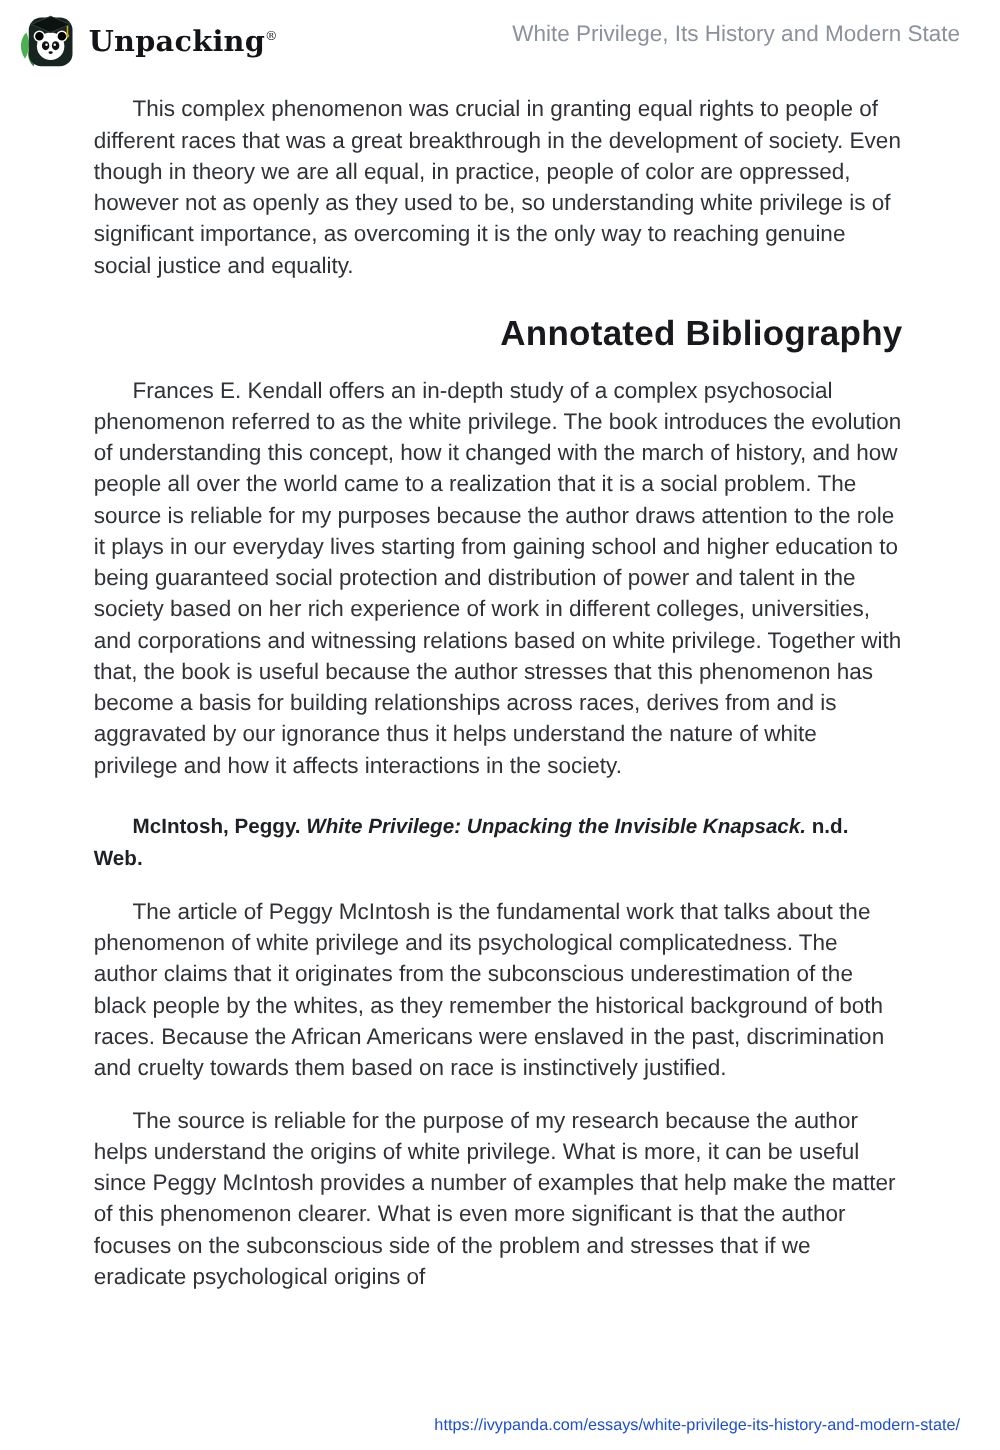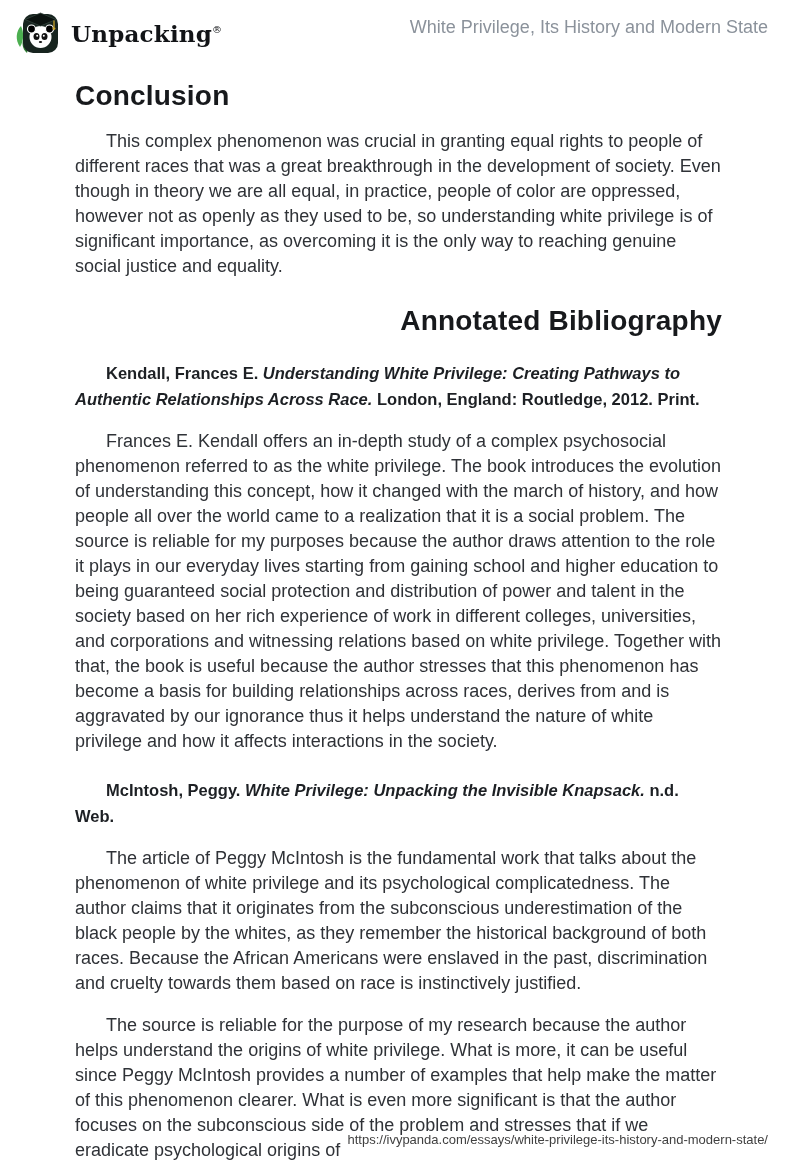--- a/index.html
+++ b/index.html
@@ -44,21 +44,21 @@
   p.citation {
     margin-top:24px;
     font-size:16.5px; line-height:25.5px;
     font-weight:700; text-indent:31px; color:#1d2024;
   }
   p.citation em { font-style:italic; font-weight:700; }
 
   
   .footer-url {
     position:absolute; right:32px; bottom:13px;
-    font-size:13px; color:#404040; text-decoration:none; cursor:pointer;
+    font-size:13px; color:#1d4ed8; text-decoration:none; cursor:pointer;
   }
 </style>
 </head>
 <body>
 
 <div class="page">
 
   <header class="header">
     <div class="logo">
       <span class="logo-badge">
@@ -79,27 +79,25 @@
           <circle cx="41" cy="19.6" r="1.4" fill="#c9a227"></circle>
         </svg>
       </span>
       <span class="logo-text"><span>Unpacking</span><sup>®</sup></span>
     </div>
     <div class="header-title">White Privilege, Its History and Modern State</div>
   </header>
 
   <main class="content">
 
-    <h1 class="h-conclusion">Conclusion</h1>
 
     <p class="body-para">This complex phenomenon was crucial in granting equal rights to people of different races that was a great breakthrough in the development of society. Even though in theory we are all equal, in practice, people of color are oppressed, however not as openly as they used to be, so understanding white privilege is of significant importance, as overcoming it is the only way to reaching genuine social justice and equality.</p>
 
     <h1 class="h-bibliography">Annotated Bibliography</h1>
 
-    <p class="citation"><span>Kendall, Frances E. </span><em>Understanding White Privilege: Creating Pathways to Authentic Relationships Across Race.</em><span> London, England: Routledge, 2012. Print.</span></p>
 
     <p class="body-para">Frances E. Kendall offers an in-depth study of a complex psychosocial phenomenon referred to as the white privilege. The book introduces the evolution of understanding this concept, how it changed with the march of history, and how people all over the world came to a realization that it is a social problem. The source is reliable for my purposes because the author draws attention to the role it plays in our everyday lives starting from gaining school and higher education to being guaranteed social protection and distribution of power and talent in the society based on her rich experience of work in different colleges, universities, and corporations and witnessing relations based on white privilege. Together with that, the book is useful because the author stresses that this phenomenon has become a basis for building relationships across races, derives from and is aggravated by our ignorance thus it helps understand the nature of white privilege and how it affects interactions in the society.</p>
 
     <p class="citation"><span>McIntosh, Peggy. </span><em>White Privilege: Unpacking the Invisible Knapsack.</em><span> n.d. Web.</span></p>
 
     <p class="body-para">The article of Peggy McIntosh is the fundamental work that talks about the phenomenon of white privilege and its psychological complicatedness. The author claims that it originates from the subconscious underestimation of the black people by the whites, as they remember the historical background of both races. Because the African Americans were enslaved in the past, discrimination and cruelty towards them based on race is instinctively justified.</p>
 
     <p class="body-para">The source is reliable for the purpose of my research because the author helps understand the origins of white privilege. What is more, it can be useful since Peggy McIntosh provides a number of examples that help make the matter of this phenomenon clearer. What is even more significant is that the author focuses on the subconscious side of the problem and stresses that if we eradicate psychological origins of</p>
 
   </main>

